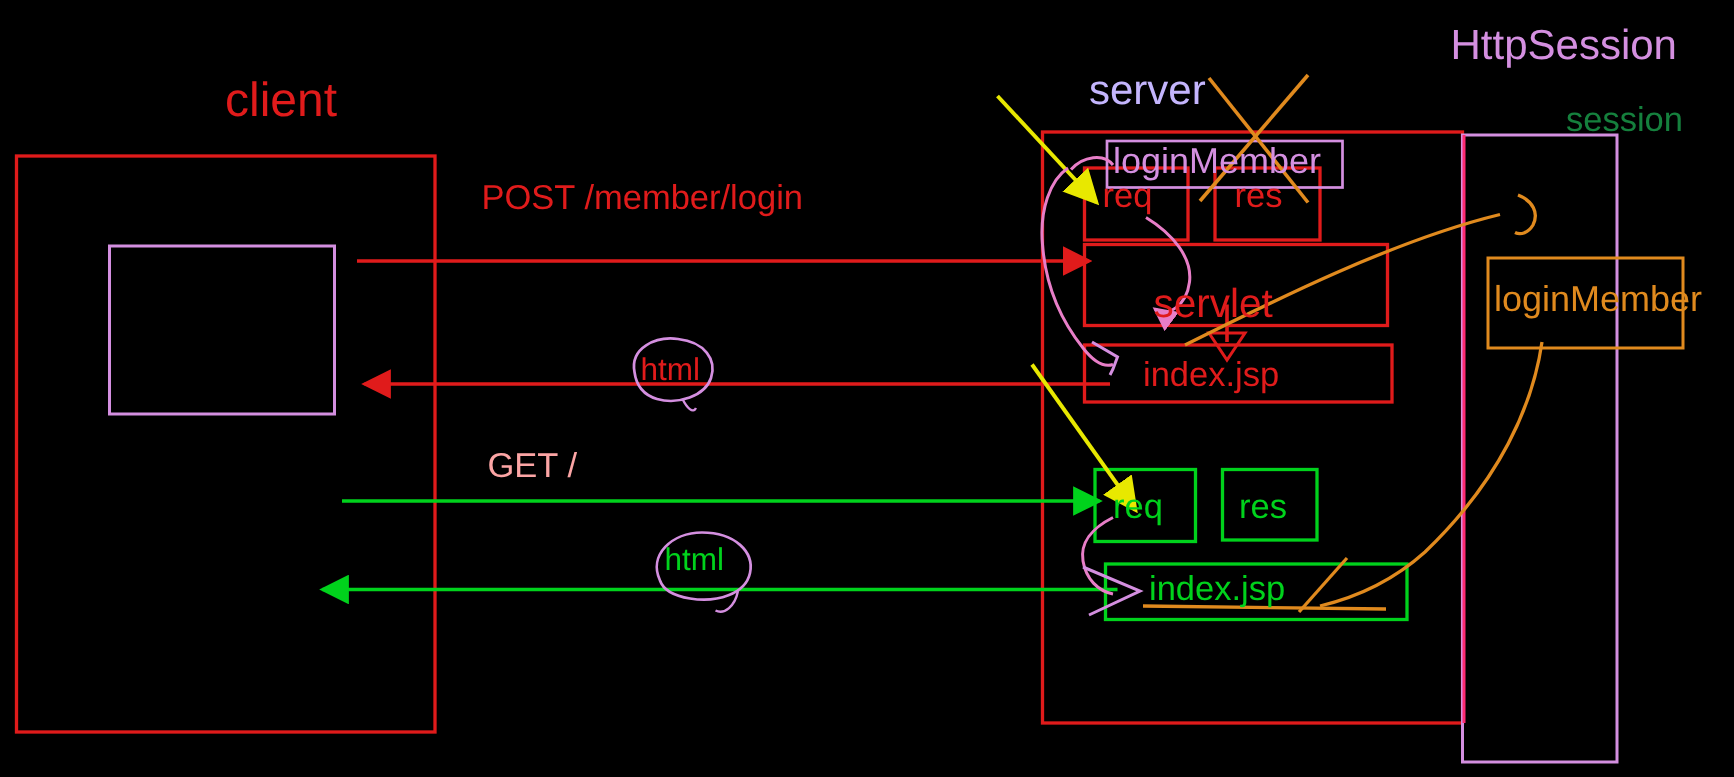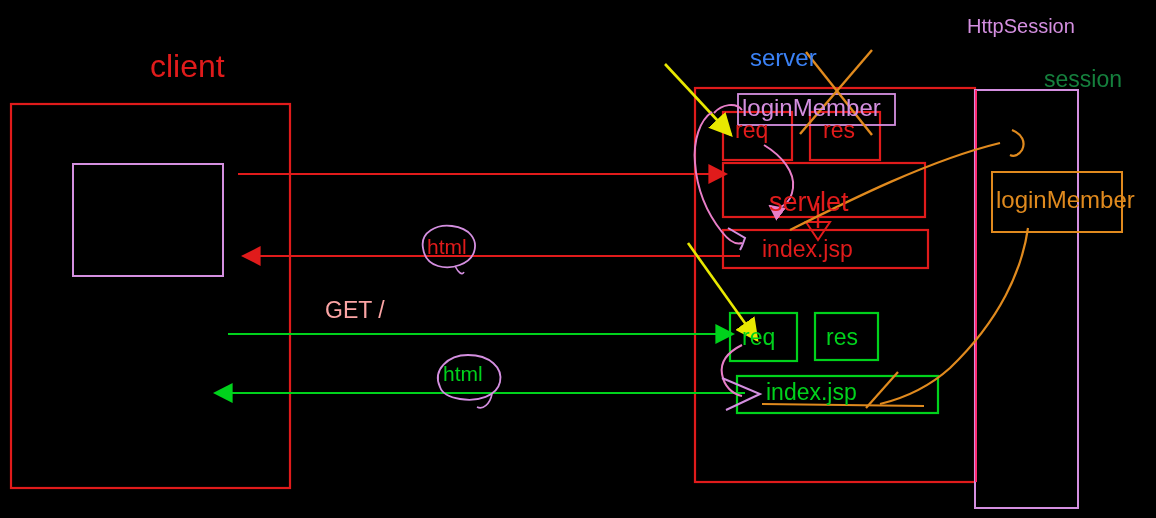--- a/index.html
+++ b/index.html
@@ -119,26 +119,27 @@
     <line x1="806" y1="52" x2="872" y2="135" stroke="#e08a1e" stroke-width="2.4"></line>
     <line x1="872" y1="50" x2="800" y2="134" stroke="#e08a1e" stroke-width="2.4"></line>
 
     <path d="M1028,228 C1022,270 1000,320 950,368 C930,386 905,398 880,404" fill="none" stroke="#e08a1e" stroke-width="2.2"></path>
     <path d="M898,372 L866,408" fill="none" stroke="#e08a1e" stroke-width="2.2"></path>
     <line x1="762" y1="404" x2="924" y2="406" stroke="#e08a1e" stroke-width="2.2"></line>
   </svg>
 
   <div class="lbl" style="left:150px; top:50px; color:#e01b1b; font-size:32px;">client</div>
 
-  <div class="lbl" style="left:726px; top:46px; color:#3b82f6; font-size:24px;margin-left:24px;">server</div>
+  <div class="lbl" style="left:726px; top:46px; color:#c4b5fd; font-size:28px;">server</div>
 
-  <div class="lbl" style="left:967px; top:16px; color:#d48fe0; font-size:20px;">HttpSession</div>
+  <div class="lbl" style="left:967px; top:16px; color:#d48fe0; font-size:28px;">HttpSession</div>
 
   <div class="lbl" style="left:1044px; top:68px; color:#15803d; font-size:23px;">session</div>
 
+  <div class="lbl" style="left:321px; top:120px; color:#e01b1b; font-size:23px;">POST /member/login</div>
 
   <div class="lbl" style="left:325px; top:299px; color:#fca5a5; font-size:23px;">GET /</div>
 
   <div class="lbl" style="left:427px; top:236px; color:#e01b1b; font-size:21px;">html</div>
 
   <div class="lbl" style="left:443px; top:363px; color:#00d21c; font-size:21px;">html</div>
 
   <div class="lbl" style="left:742px; top:96px; color:#d48fe0; font-size:24px;">loginMember</div>
 
   <div class="lbl" style="left:735px; top:119px; color:#e01b1b; font-size:23px;">req</div>

